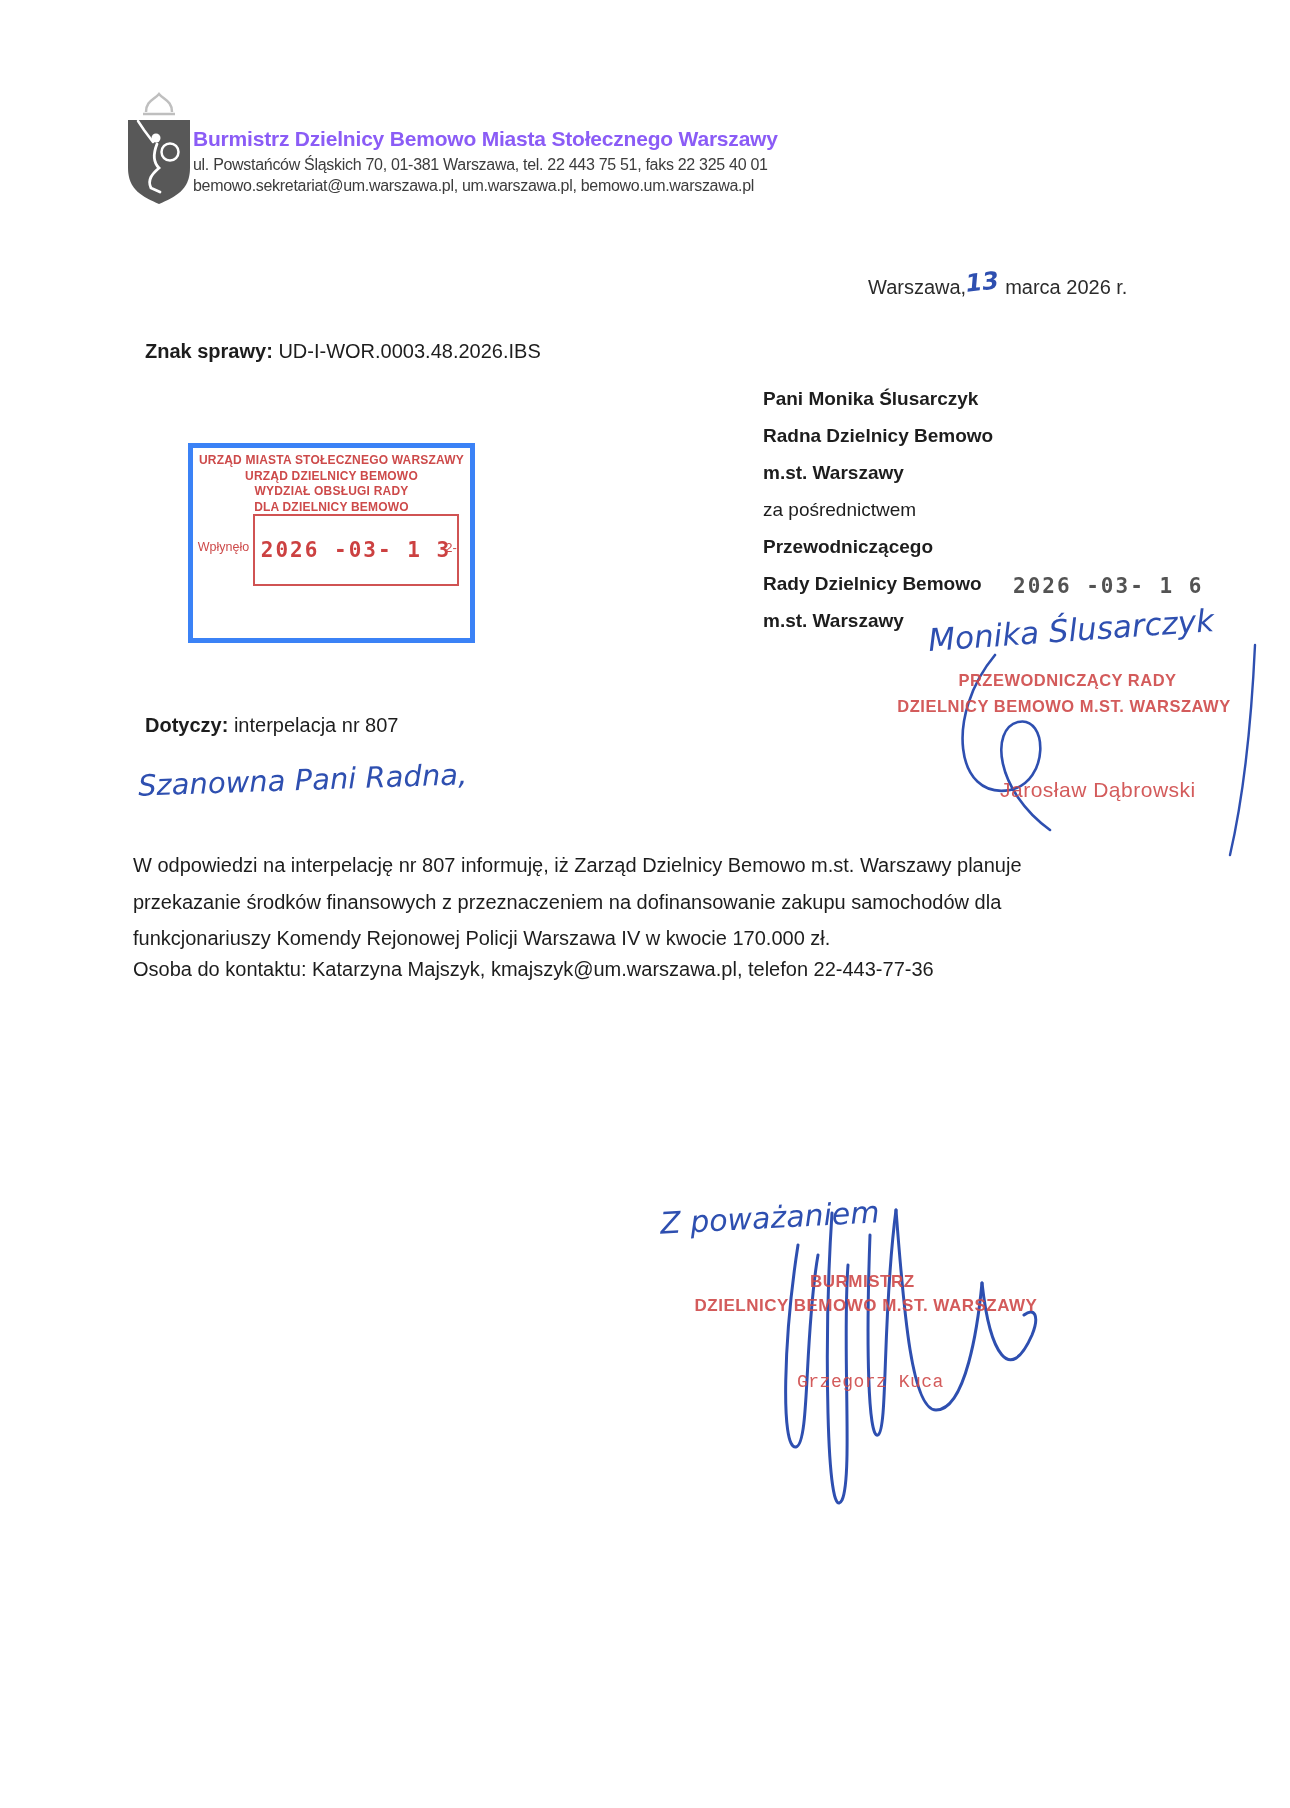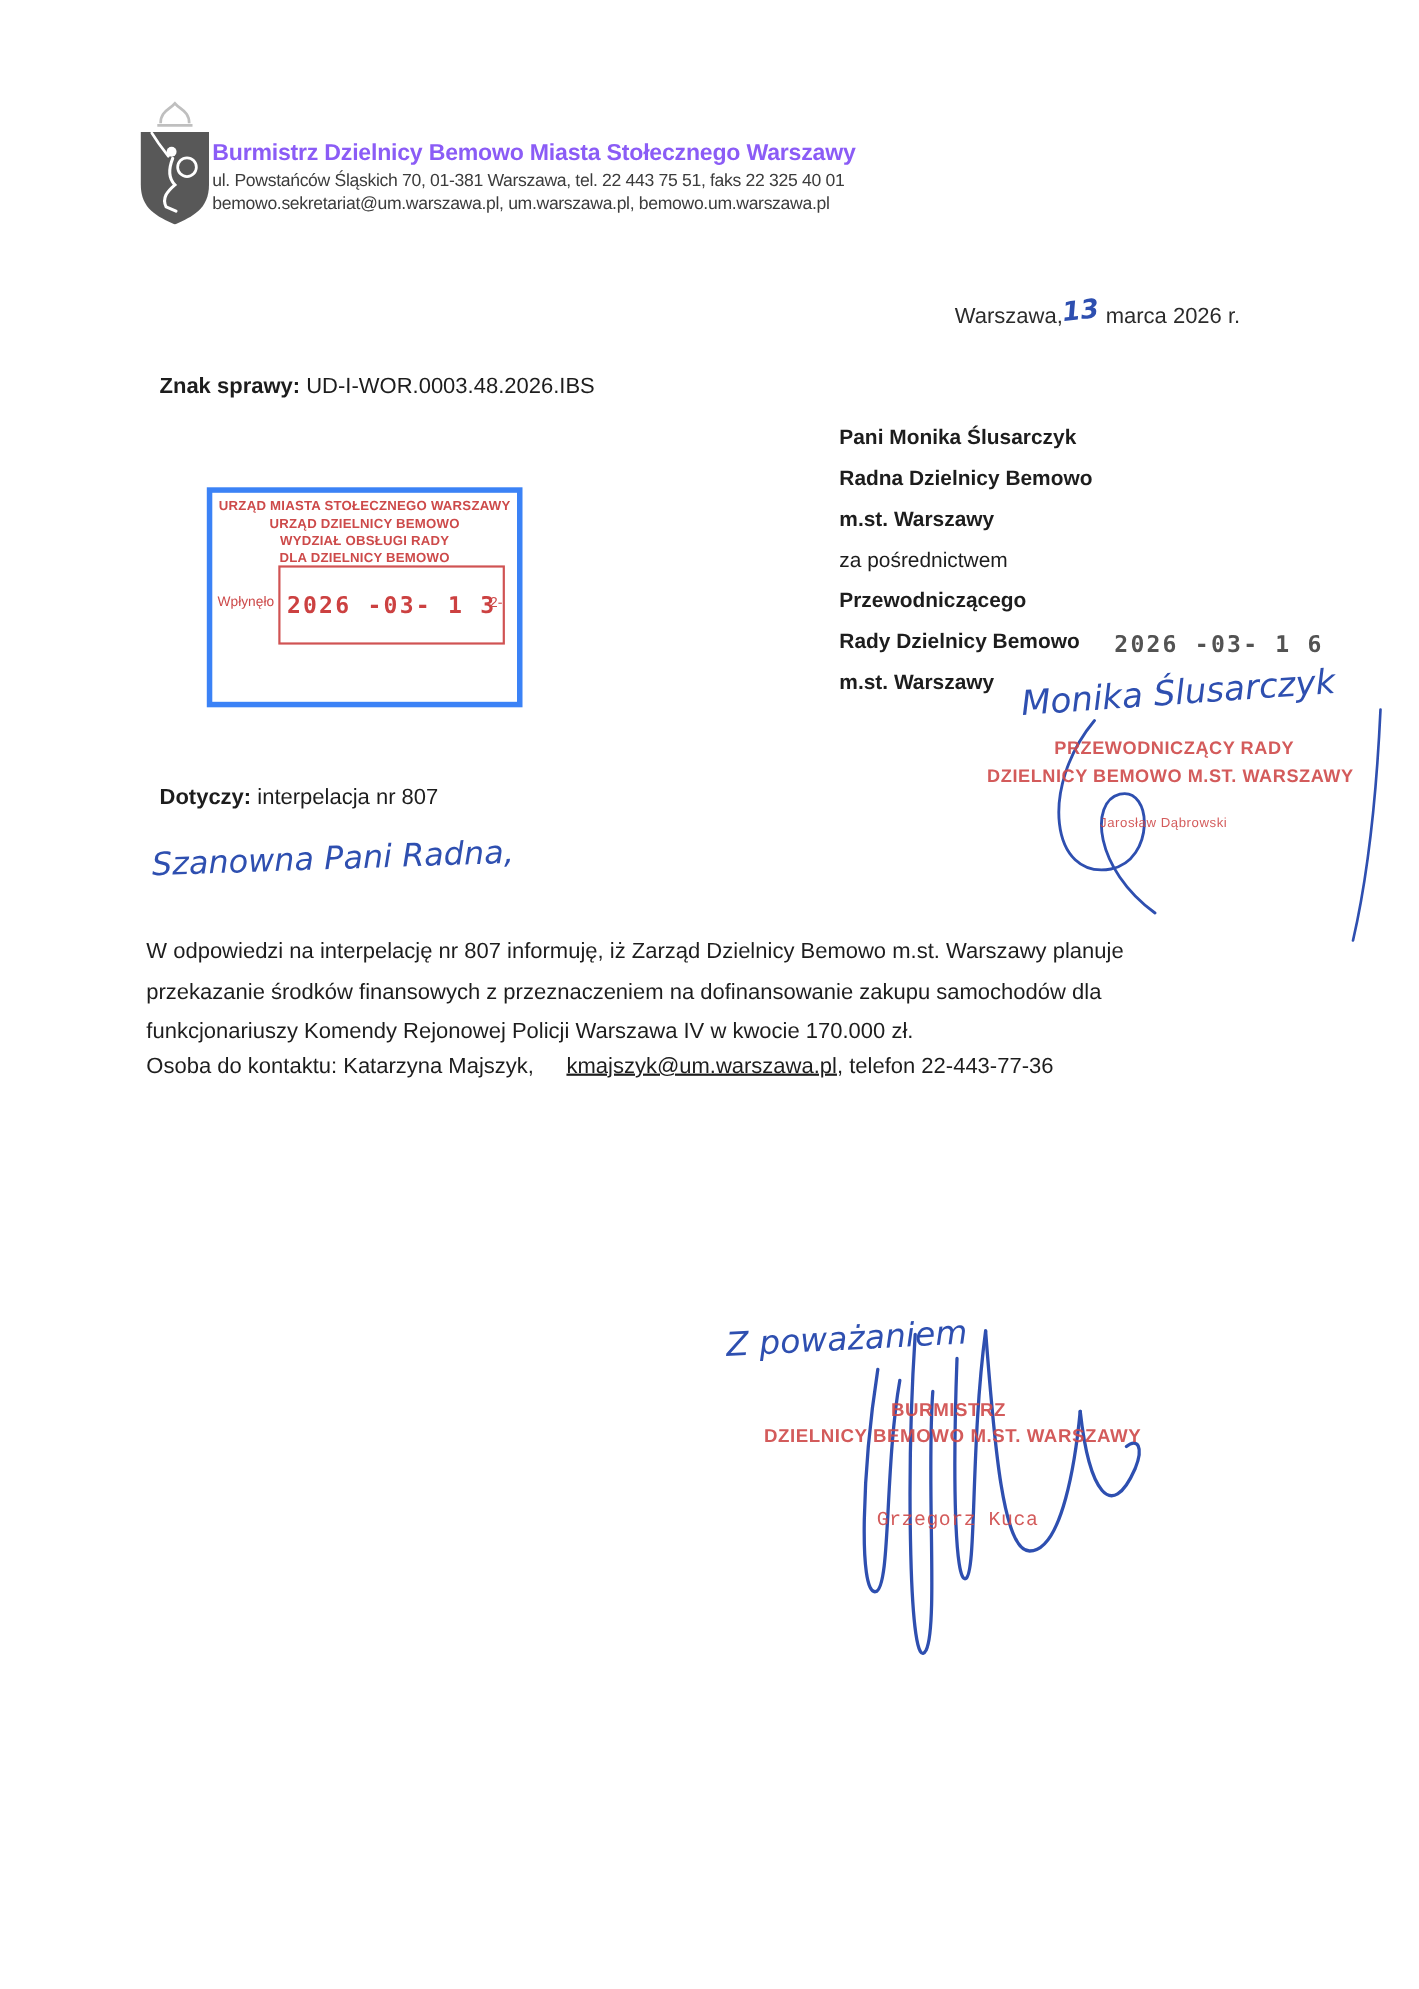--- a/index.html
+++ b/index.html
@@ -47,21 +47,21 @@
   
   .hand{
     font-family:"DejaVu Sans",sans-serif;font-style:italic;color:#2e4fb0;
     white-space:nowrap;
   }
   .red-stamp-text{color:#cf4a4a;white-space:nowrap;font-weight:bold;
     letter-spacing:0.5px;opacity:0.9;}
   
   .body-par{width:995px;font-size:20px;line-height:36.5px;color:#1d1d1d;}
   .contact-line{font-size:20px;white-space:nowrap;}
-  .email{text-decoration:underline;margin-left:24px;}
+  .email{}
   svg{display:block;}
 </style>
 </head>
 <body>
 
 <div class="page">
 
   <div class="abs" style="left:124px;top:92px;width:70px;height:112px;">
     <svg width="70" height="112" viewBox="0 0 70 112">
 
@@ -115,21 +115,21 @@
 
   <div class="abs" style="left:900px;top:640px;width:372px;height:222px;">
     <svg width="372" height="222" viewBox="0 0 372 222">
       <path d="M95 15 C45 75 55 160 110 150 C150 142 148 75 118 82 C90 89 95 150 150 190" fill="none" stroke="#2e4fb0" stroke-width="2.6" stroke-linecap="round"></path>
       <path d="M355 5 C352 70 345 150 330 215" fill="none" stroke="#2e4fb0" stroke-width="2.4" stroke-linecap="round"></path>
     </svg>
   </div>
   <div class="abs hand" style="left:928px;top:612px;font-size:31px;transform:rotate(-4deg);">Monika Ślusarczyk</div>
   <div class="abs red-stamp-text" style="left:945px;top:671px;width:245px;text-align:center;font-size:16.5px;">PRZEWODNICZĄCY RADY</div>
   <div class="abs red-stamp-text" style="left:878px;top:697px;width:372px;text-align:center;font-size:16.5px;">DZIELNICY BEMOWO M.ST. WARSZAWY</div>
-  <div class="abs red-stamp-text" style="left:1000px;top:741px;font-size:12px;font-weight:normal;">Jarosław Dąbrowski</div>
+  <div class="abs red-stamp-text" style="left:1000px;top:778px;font-size:21px;font-weight:normal;">Jarosław Dąbrowski</div>
 
   <div class="abs line20" style="left:145px;top:714px;">
     <span class="label-b">Dotyczy:</span>
     <span>interpelacja nr 807</span>
   </div>
 
   <div class="abs hand" style="left:138px;top:763px;font-size:29px;transform:rotate(-2deg);">Szanowna Pani Radna,</div>
 
   <div class="abs body-par" style="left:133px;top:820px;margin-top:27px;">W odpowiedzi na interpelację nr 807 informuję, iż Zarząd Dzielnicy Bemowo m.st. Warszawy planuje przekazanie środków finansowych z przeznaczeniem na dofinansowanie zakupu samochodów dla funkcjonariuszy Komendy Rejonowej Policji Warszawa IV w kwocie 170.000 zł.</div>
 

